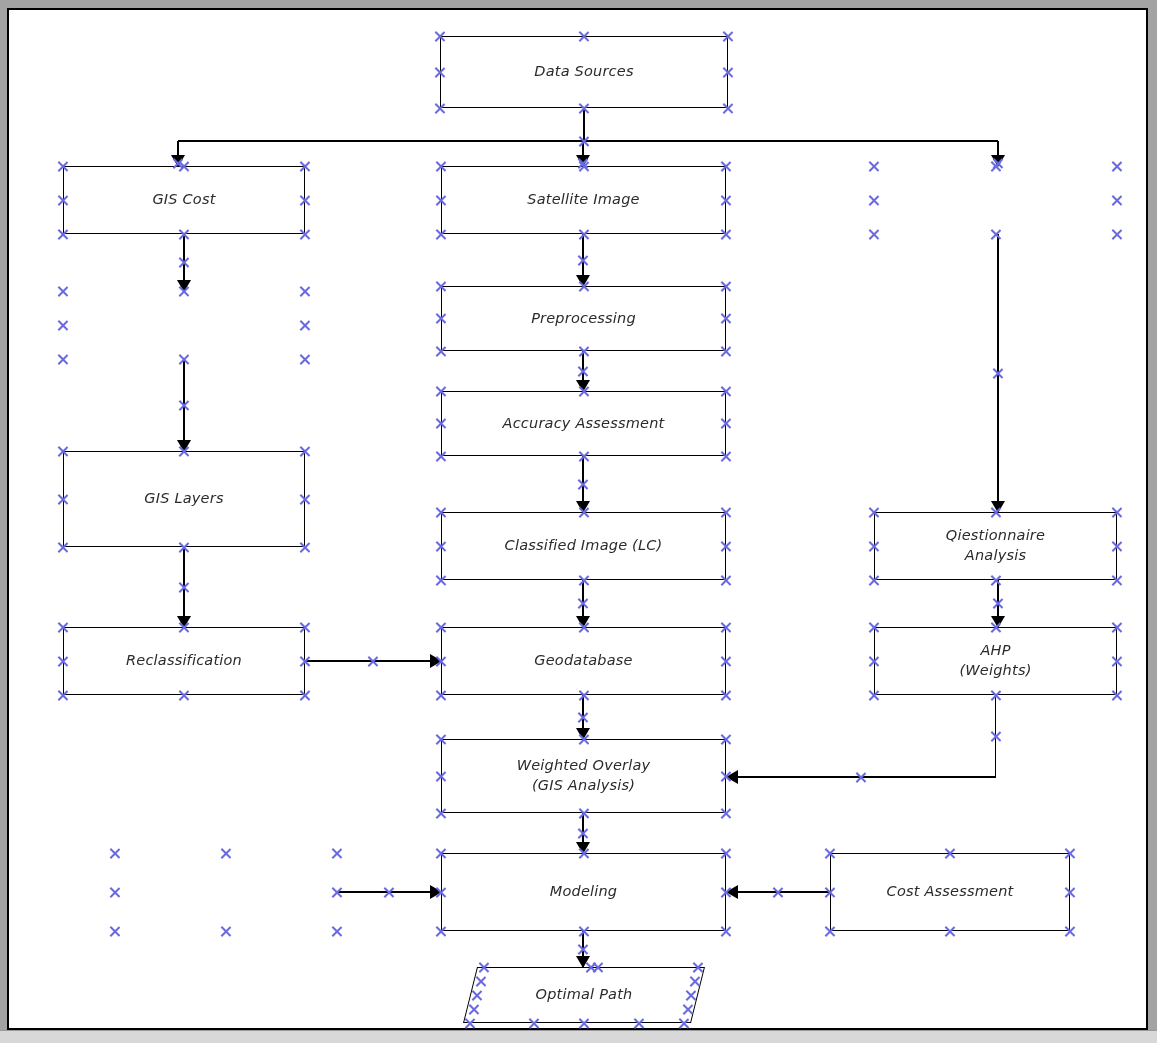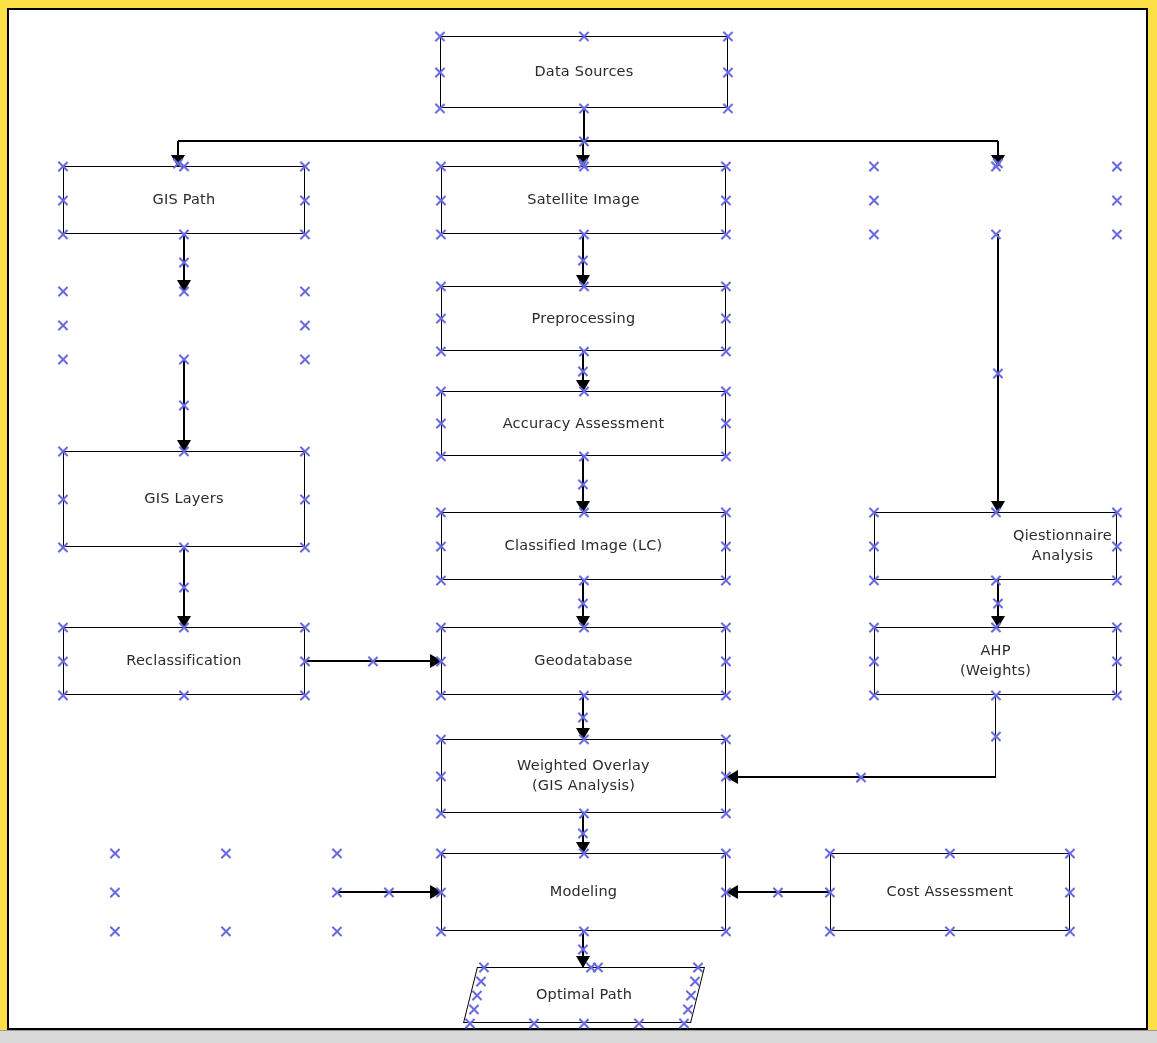--- a/index.html
+++ b/index.html
@@ -1,18 +1,18 @@
 <!DOCTYPE html>
 <html><head>
 <meta charset="utf-8">
 <style>
   html,body{margin:0;padding:0;background:#ffffff;}
   body{width:1157px;height:1043px;font-family:"DejaVu Sans","Liberation Sans",sans-serif;overflow:hidden;}
 
-  #stage{position:relative;width:1157px;height:1043px;background:#fde047;}
+  #stage{position:relative;width:1157px;height:1043px;background:#a3a3a3;font-style:italic;}
 
   
   #frame{position:absolute;left:7px;top:8px;width:1141px;height:1022px;
          border:2px solid #000;background:#fff;box-sizing:border-box;}
 
   
   #bottom-band{position:absolute;left:0;top:1030px;width:1157px;height:13px;
                background:#d8d8d8;border-top:1px solid #9a9a9a;border-bottom:1px solid #ffffff;}
 
   #canvas{position:absolute;left:0;top:0;width:1157px;height:1043px;}
@@ -51,38 +51,38 @@
 </head>
 <body>
 
 <div id="stage">
   <div id="frame"></div>
   <div id="canvas">
       <div class="node" style="left: 440px; top: 36px; width: 288px; height: 72px;">
         <div class="lbl">Data Sources</div>
       </div>
       <div class="node" style="left: 63px; top: 166px; width: 242px; height: 68px;">
-        <div class="lbl">GIS Path</div>
+        <div class="lbl">GIS Cost</div>
       </div>
       <div class="node" style="left: 441px; top: 166px; width: 285px; height: 68px;">
         <div class="lbl">Satellite Image</div>
       </div>
       <div class="node" style="left: 441px; top: 286px; width: 285px; height: 65px;">
         <div class="lbl">Preprocessing</div>
       </div>
       <div class="node" style="left: 441px; top: 391px; width: 285px; height: 65px;">
         <div class="lbl">Accuracy Assessment</div>
       </div>
       <div class="node" style="left: 63px; top: 451px; width: 242px; height: 96px;">
         <div class="lbl">GIS Layers</div>
       </div>
       <div class="node" style="left: 441px; top: 512px; width: 285px; height: 68px;">
         <div class="lbl">Classified Image (LC)</div>
       </div>
-      <div class="node" style="left: 874px; top: 512px; width: 243px; height: 68px; justify-content: flex-end;">
+      <div class="node" style="left: 874px; top: 512px; width: 243px; height: 68px;">
         <div class="lbl">Qiestionnaire
 Analysis</div>
       </div>
       <div class="node" style="left: 63px; top: 627px; width: 242px; height: 68px;">
         <div class="lbl">Reclassification</div>
       </div>
       <div class="node" style="left: 441px; top: 627px; width: 285px; height: 68px;">
         <div class="lbl">Geodatabase</div>
       </div>
       <div class="node" style="left: 874px; top: 627px; width: 243px; height: 68px;">

